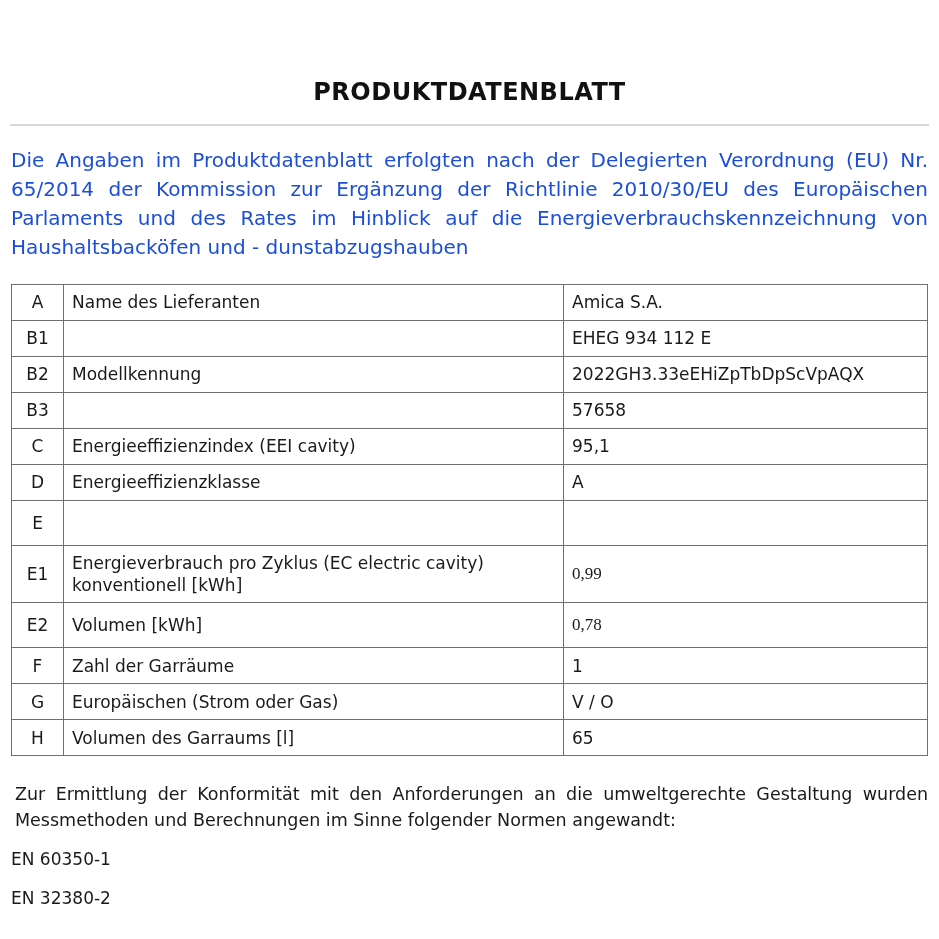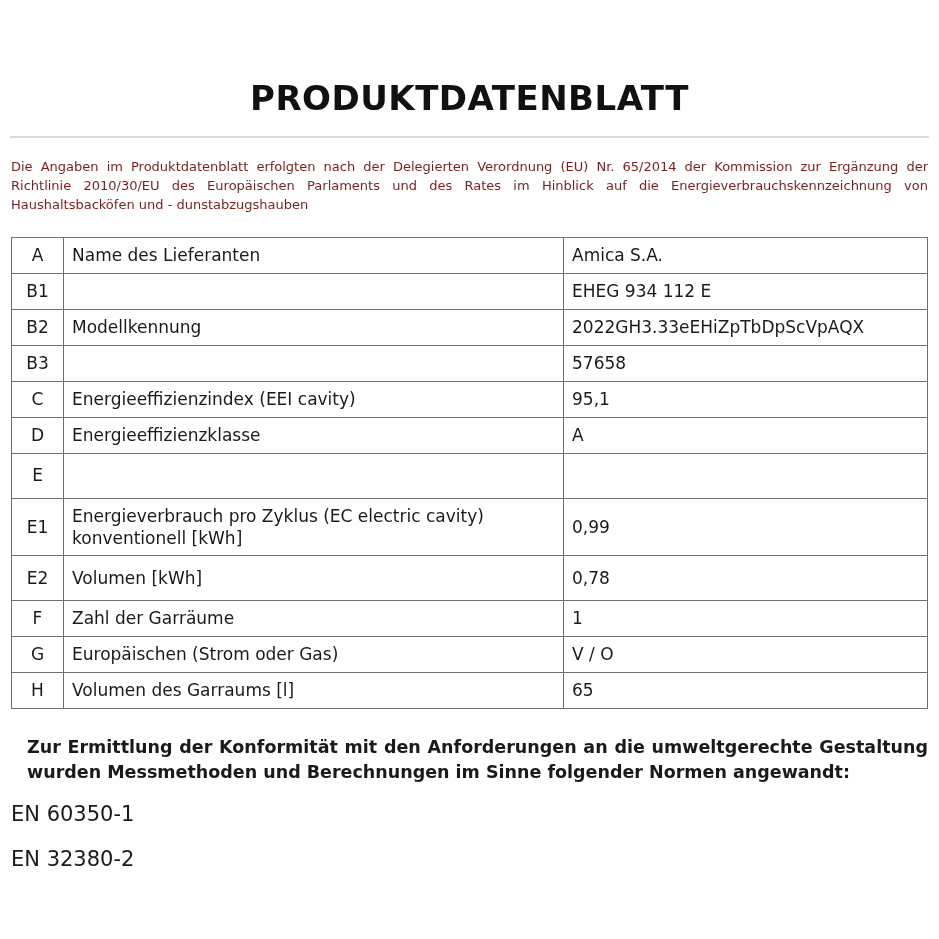--- a/index.html
+++ b/index.html
@@ -16,39 +16,39 @@
   }
   .page {
     position: relative;
     width: 939px;
     height: 939px;
     box-sizing: border-box;
     padding: 0 10px;
   }
   .title {
     text-align: center;
-    font-size: 34px;
+    font-size: 24px;
     font-weight: bold;
     letter-spacing: 0.5px;
     margin-top: 78px;
     margin-bottom: 0;
     color: #111;
   }
   .title-rule {
     border: none;
     border-top: 2px solid #d9d9d9;
     margin: 18px 0 20px 0;
   }
   .intro {
-    font-size: 13px;
+    font-size: 20px;
     line-height: 1.45;
     text-align: justify;
     text-justify: inter-word;
     margin: 0 1px 22px 1px;
-    color: #7f1d1d;
+    color: #1d4ed8;
   }
   table.datasheet {
     width: calc(100% - 2px);
     margin: 0 1px;
     border-collapse: collapse;
     table-layout: fixed;
     font-size: 17px;
   }
   table.datasheet td {
     border: 1px solid #6f6f6f;
@@ -73,36 +73,37 @@
   td.nb-top { border-top: none; }
   td.nb-bottom { border-bottom: none; }
   .row-h { height: 36px; }
   .e-label-cell {
     padding-left: 14px;
     line-height: 1.35;
   }
   .e-value-cell {
     text-align: center;
     line-height: 1.35;
+    font-family: Liberation Serif, serif;
   }
   .e-val-spacer { height: 26px; }
   .notes {
     margin: 26px 1px 0 1px;
     font-size: 17.5px;
     line-height: 1.45;
   }
   .notes-bold {
-    font-weight: bold;
+    font-weight: normal;
     text-align: justify;
     text-justify: inter-word;
-    margin: 0 0 4px 16px;
+    margin: 0 0 4px 4px;
   }
   .norm {
     margin: 14px 0 0 0;
-    font-size: 21px;
+    font-size: 17px;
   }
 </style>
 </head>
 <body>
 
 <div class="page">
 
   <h1 class="title">PRODUKTDATENBLATT</h1>
   <hr class="title-rule">
 

